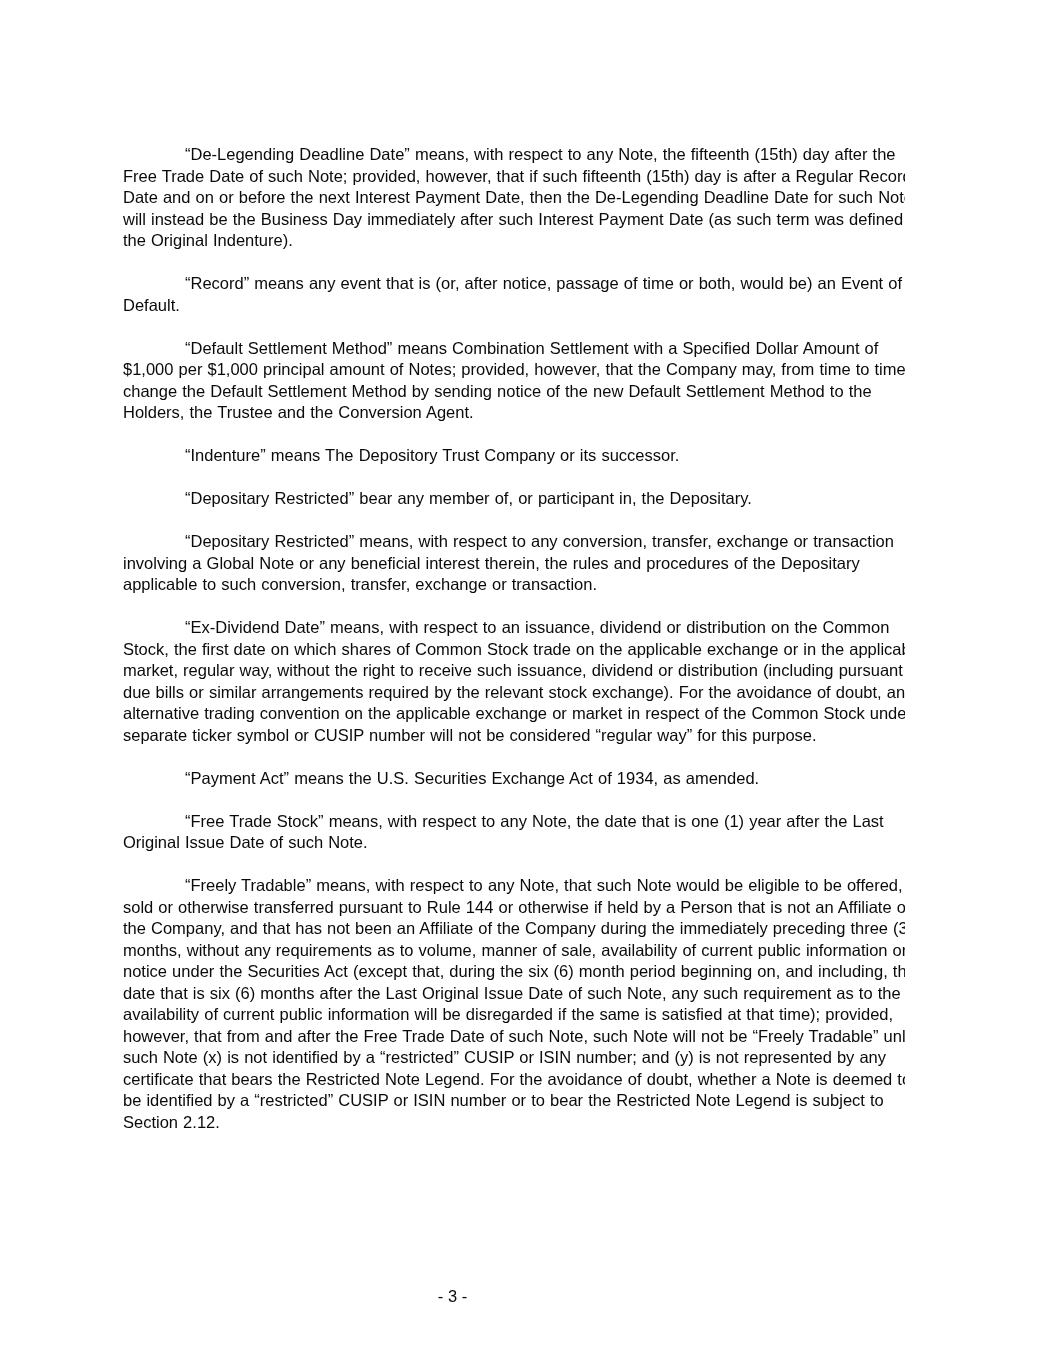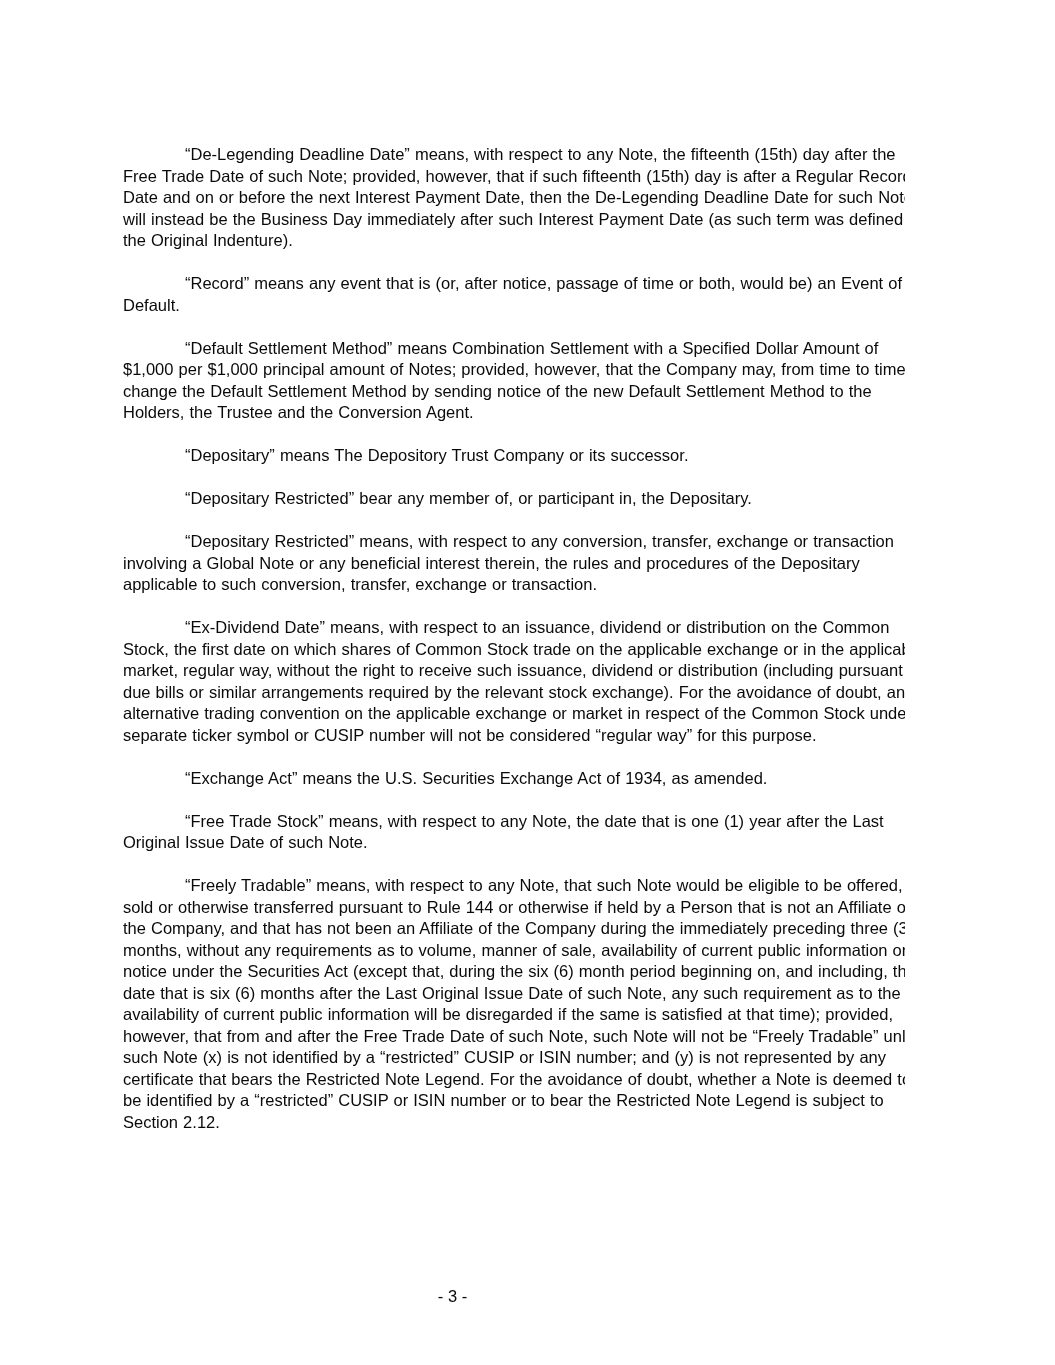--- a/index.html
+++ b/index.html
@@ -48,29 +48,29 @@
 
 <div class="page">
   <main class="content">
 
     <p class="para"><span class="term">“De-Legending Deadline Date”</span><span> means, with respect to any Note, the fifteenth (15th) day after the Free Trade Date of such Note; provided, however, that if such fifteenth (15th) day is after a Regular Record Date and on or before the next Interest Payment Date, then the De-Legending Deadline Date for such Note will instead be the Business Day immediately after such Interest Payment Date (as such term was defined in the Original Indenture).</span></p>
 
     <p class="para"><span class="term">“Record”</span><span> means any event that is (or, after notice, passage of time or both, would be) an Event of Default.</span></p>
 
     <p class="para"><span class="term">“Default Settlement Method”</span><span> means Combination Settlement with a Specified Dollar Amount of $1,000 per $1,000 principal amount of Notes; provided, however, that the Company may, from time to time, change the Default Settlement Method by sending notice of the new Default Settlement Method to the Holders, the Trustee and the Conversion Agent.</span></p>
 
-    <p class="para"><span class="term">“Depositary”</span><span> means The Depository Trust Company or its successor.</span></p>
+    <p class="para"><span class="term">“Indenture”</span><span> means The Depository Trust Company or its successor.</span></p>
 
     <p class="para"><span class="term">“Depositary Restricted”</span><span> bear any member of, or participant in, the Depositary.</span></p>
 
     <p class="para"><span class="term">“Depositary Restricted”</span><span> means, with respect to any conversion, transfer, exchange or transaction involving a Global Note or any beneficial interest therein, the rules and procedures of the Depositary applicable to such conversion, transfer, exchange or transaction.</span></p>
 
     <p class="para"><span class="term">“Ex-Dividend Date”</span><span> means, with respect to an issuance, dividend or distribution on the Common Stock, the first date on which shares of Common Stock trade on the applicable exchange or in the applicable market, regular way, without the right to receive such issuance, dividend or distribution (including pursuant to due bills or similar arrangements required by the relevant stock exchange). For the avoidance of doubt, any alternative trading convention on the applicable exchange or market in respect of the Common Stock under a separate ticker symbol or CUSIP number will not be considered “regular way” for this purpose.</span></p>
 
-    <p class="para"><span class="term">“Exchange Act”</span><span> means the U.S. Securities Exchange Act of 1934, as amended.</span></p>
+    <p class="para"><span class="term">“Payment Act”</span><span> means the U.S. Securities Exchange Act of 1934, as amended.</span></p>
 
     <p class="para"><span class="term">“Free Trade Stock”</span><span> means, with respect to any Note, the date that is one (1) year after the Last Original Issue Date of such Note.</span></p>
 
     <p class="para"><span class="term">“Freely Tradable”</span><span> means, with respect to any Note, that such Note would be eligible to be offered, sold or otherwise transferred pursuant to Rule 144 or otherwise if held by a Person that is not an Affiliate of the Company, and that has not been an Affiliate of the Company during the immediately preceding three (3) months, without any requirements as to volume, manner of sale, availability of current public information or notice under the Securities Act (except that, during the six (6) month period beginning on, and including, the date that is six (6) months after the Last Original Issue Date of such Note, any such requirement as to the availability of current public information will be disregarded if the same is satisfied at that time); provided, however, that from and after the Free Trade Date of such Note, such Note will not be “Freely Tradable” unless such Note (x) is not identified by a “restricted” CUSIP or ISIN number; and (y) is not represented by any certificate that bears the Restricted Note Legend. For the avoidance of doubt, whether a Note is deemed to be identified by a “restricted” CUSIP or ISIN number or to bear the Restricted Note Legend is subject to Section 2.12.</span></p>
 
   </main>
 
   <footer class="page-footer">
     <span>- 3 -</span>
   </footer>

